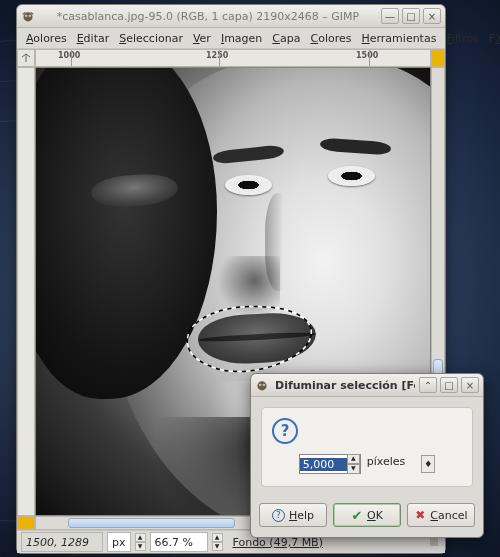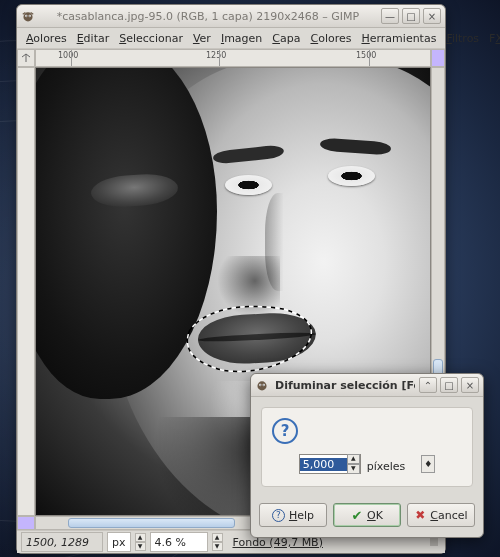--- a/index.html
+++ b/index.html
@@ -83,21 +83,22 @@
   .menuitem { padding: 2px 5px; white-space:nowrap;}
   .menuitem u { text-decoration: underline; }
 
   
   .workarea {
     position:relative;
     flex:1;
     display:grid;
     grid-template-columns: 18px 1fr 14px;
     grid-template-rows: 18px 1fr 14px;
-    background:#c4b5fd;
+    background:#eab308;
+    font-weight:bold;
   }
   .corner-tl { grid-column:1;grid-row:1;border:1px solid #b8b5af;background:#e6e4df;display:flex;align-items:center;justify-content:center;}
   .ruler-h { grid-column:2;grid-row:1;background:#e8e6e1;border:1px solid #b8b5af;position:relative;overflow:hidden;font-size:8px;color:#555;}
   .ruler-h .tick{position:absolute;top:0;height:100%;border-left:1px solid #999;}
   .ruler-h .ticklabel{position:absolute;top:1px;font-size:8px;}
   .ruler-v { grid-column:1;grid-row:2;background:#e8e6e1;border:1px solid #b8b5af;}
   .canvas {
     grid-column:2;grid-row:2;
     position:relative;
     background:#7a7a7a;
@@ -154,21 +155,21 @@
   }
   .dlg-row1{display:flex;align-items:center;gap:10px;margin-bottom:10px;}
   .qicon{width:22px;height:22px;border-radius:50%;border:2px solid #3a6fb7;display:flex;align-items:center;justify-content:center;color:#3a6fb7;font-weight:bold;font-size:15px;}
   .dlg-row2{display:flex;align-items:center;justify-content:center;gap:6px;}
   .numfield{
     width:60px;height:18px;border:1px solid #8a8782;background:#fff;display:flex;align-items:center;
   }
   .numfield .val{flex:1;background:#2f5a9b;color:#fff;padding:0 3px;font-size:11px;}
   .numspin{display:flex;flex-direction:column;}
   .numspin div{width:11px;height:8px;border:1px solid #999;background:#eceae5;font-size:6px;text-align:center;line-height:6px;}
-  .unit{display:flex;align-items:flex-end;gap:16px;}
+  .unit{display:flex;align-items:flex-start;gap:16px;}
   .unitbox{border:1px solid #999;background:#eceae5;width:12px;height:16px;display:flex;align-items:center;justify-content:center;font-size:9px;}
   .dialog-buttons{
     display:flex;justify-content:space-around;align-items:center;
     padding:6px 8px 10px 8px; gap:6px;
   }
   .dlgbtn{
     flex:1;
     height:22px;
     border:1px solid #9a9792;
     background:linear-gradient(#f4f2ee,#dedbd6);
@@ -307,21 +308,21 @@
     <div class="statusbar">
       <span class="cell plain" style="width:72px;">1500, 1289</span>
       <span class="cell">
           <span>px</span>
         </span>
       <span class="spin">
           <span class="spinbtn">▲</span>
           <span class="spinbtn">▼</span>
         </span>
       <span class="cell" style="width:48px;">
-          <span>4.6 %</span>
+          <span>66.7 %</span>
         </span>
       <span class="spin">
           <span class="spinbtn">▲</span>
           <span class="spinbtn">▼</span>
         </span>
       <span class="layerinfo">Fondo (49,7 MB)</span>
       <span class="trbtn">
         <svg width="12" height="12" viewBox="0 0 12 12">
             <rect x="2" y="2" width="8" height="8" fill="#b9b6b1"></rect>
           </svg>

